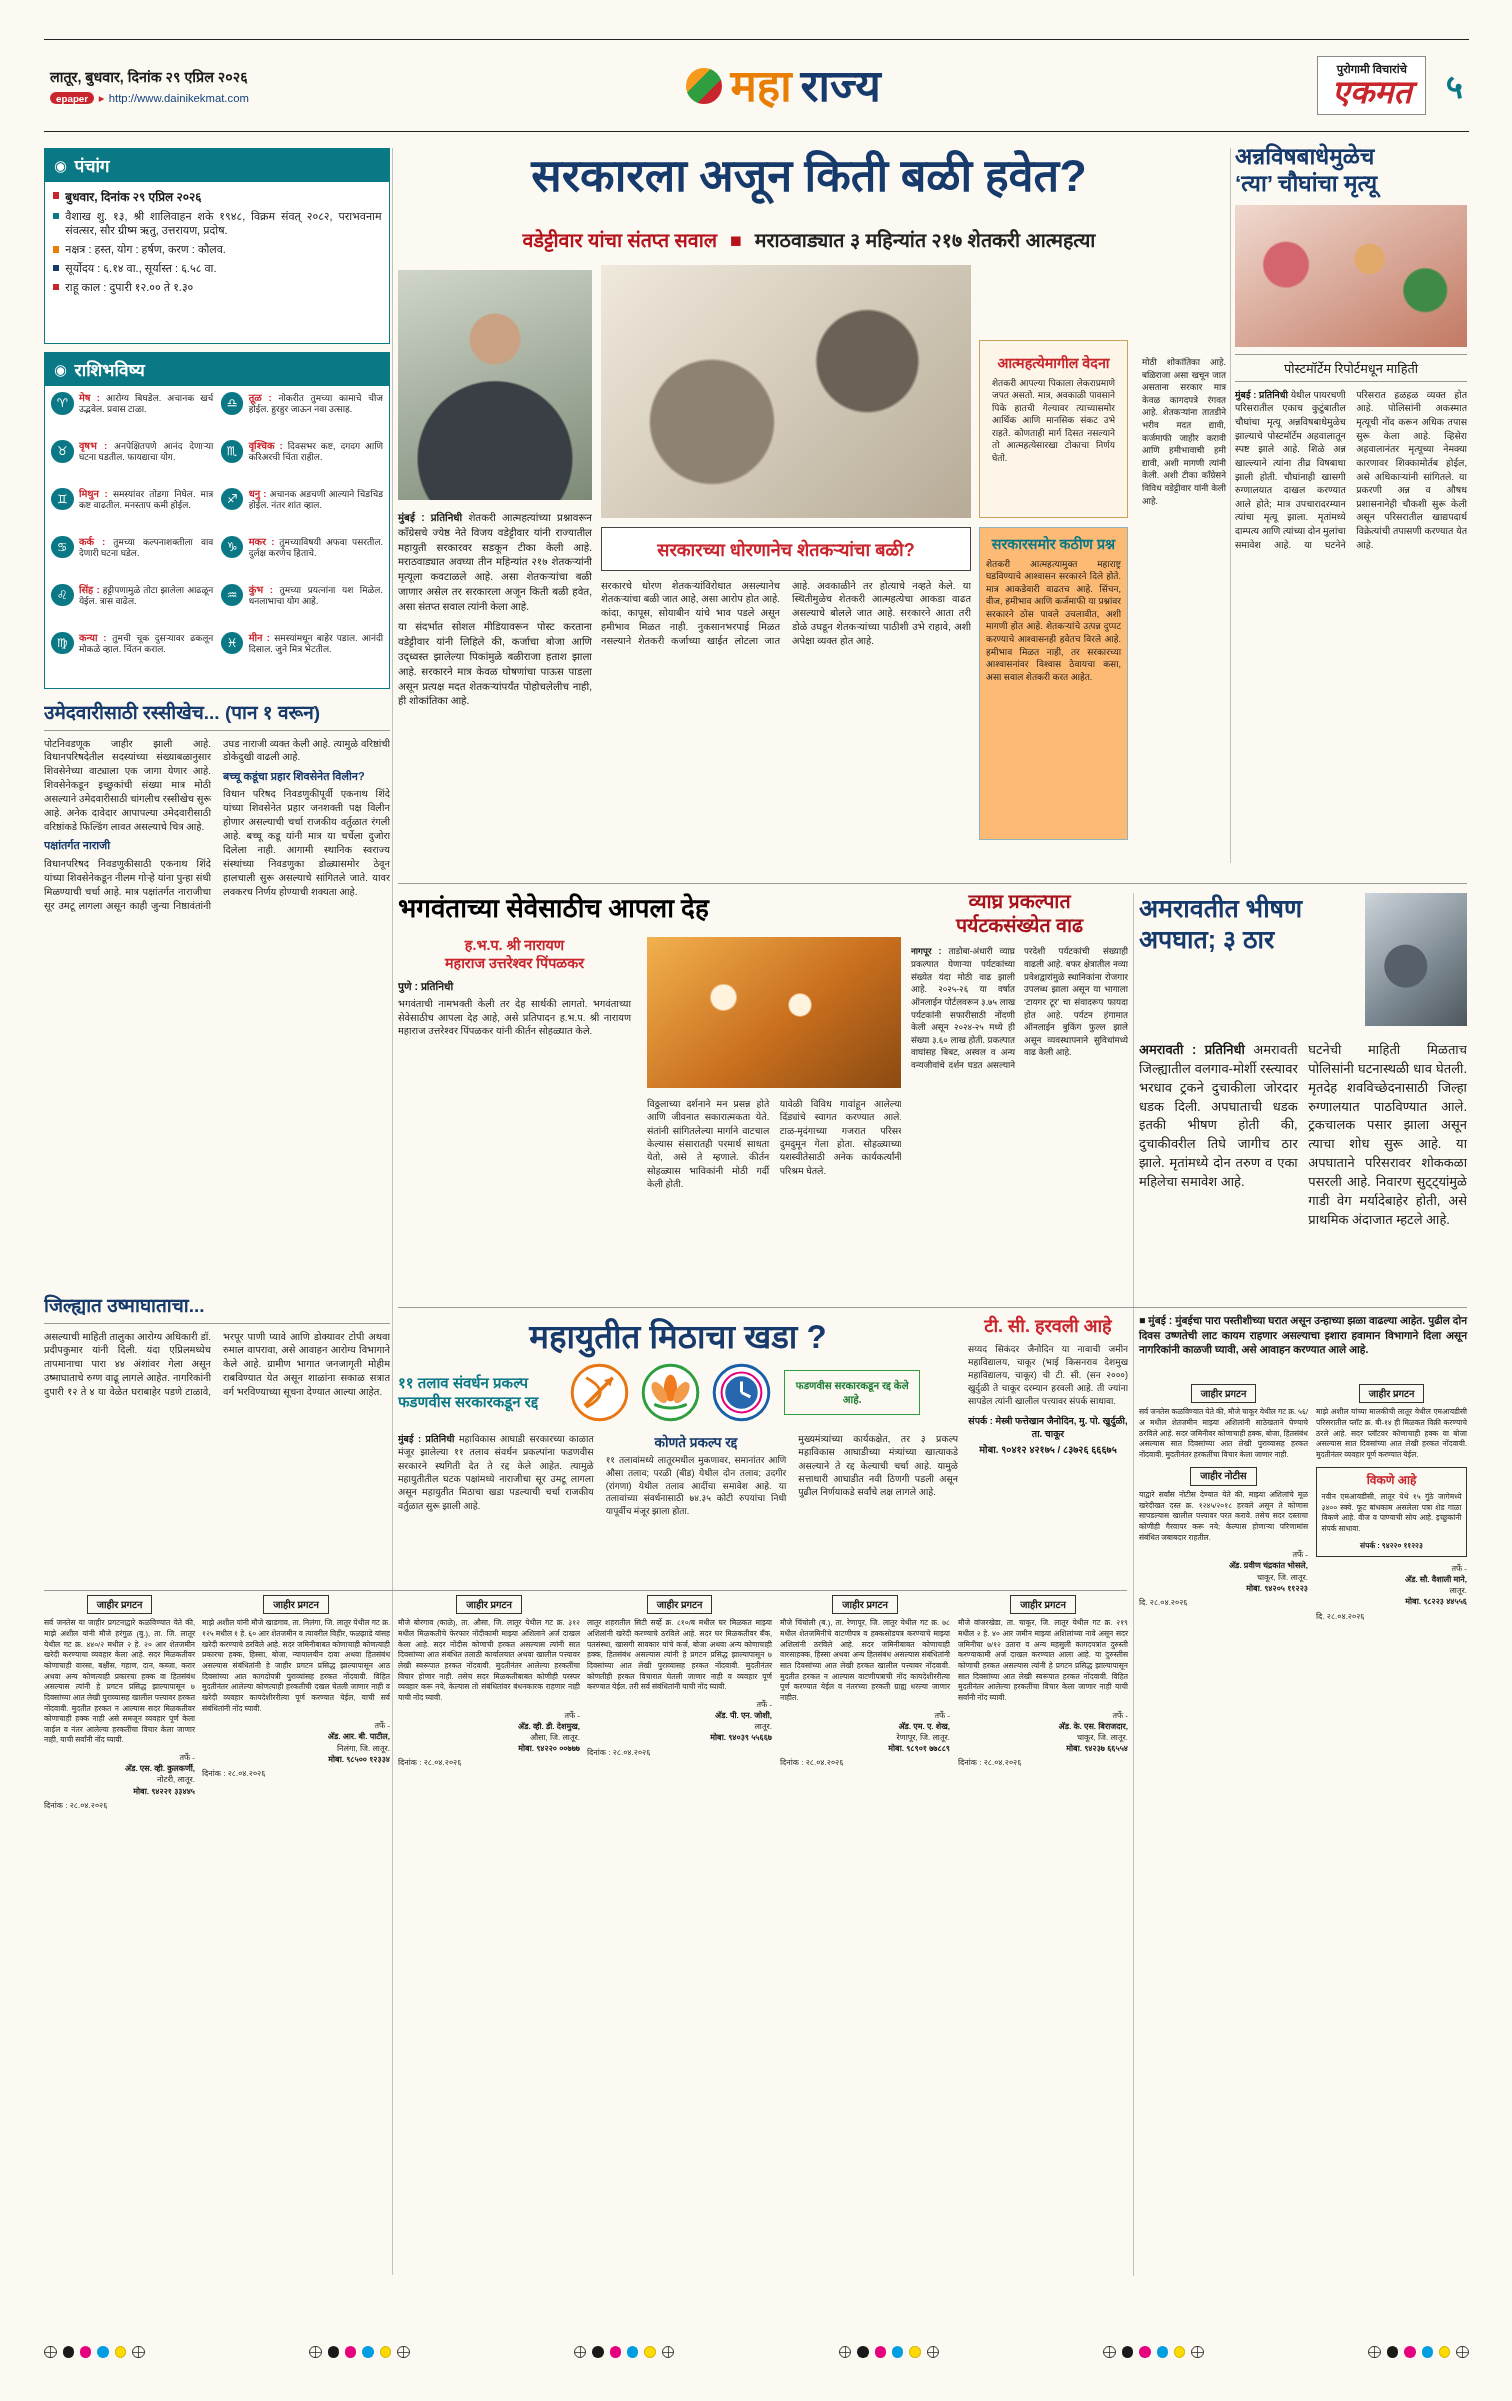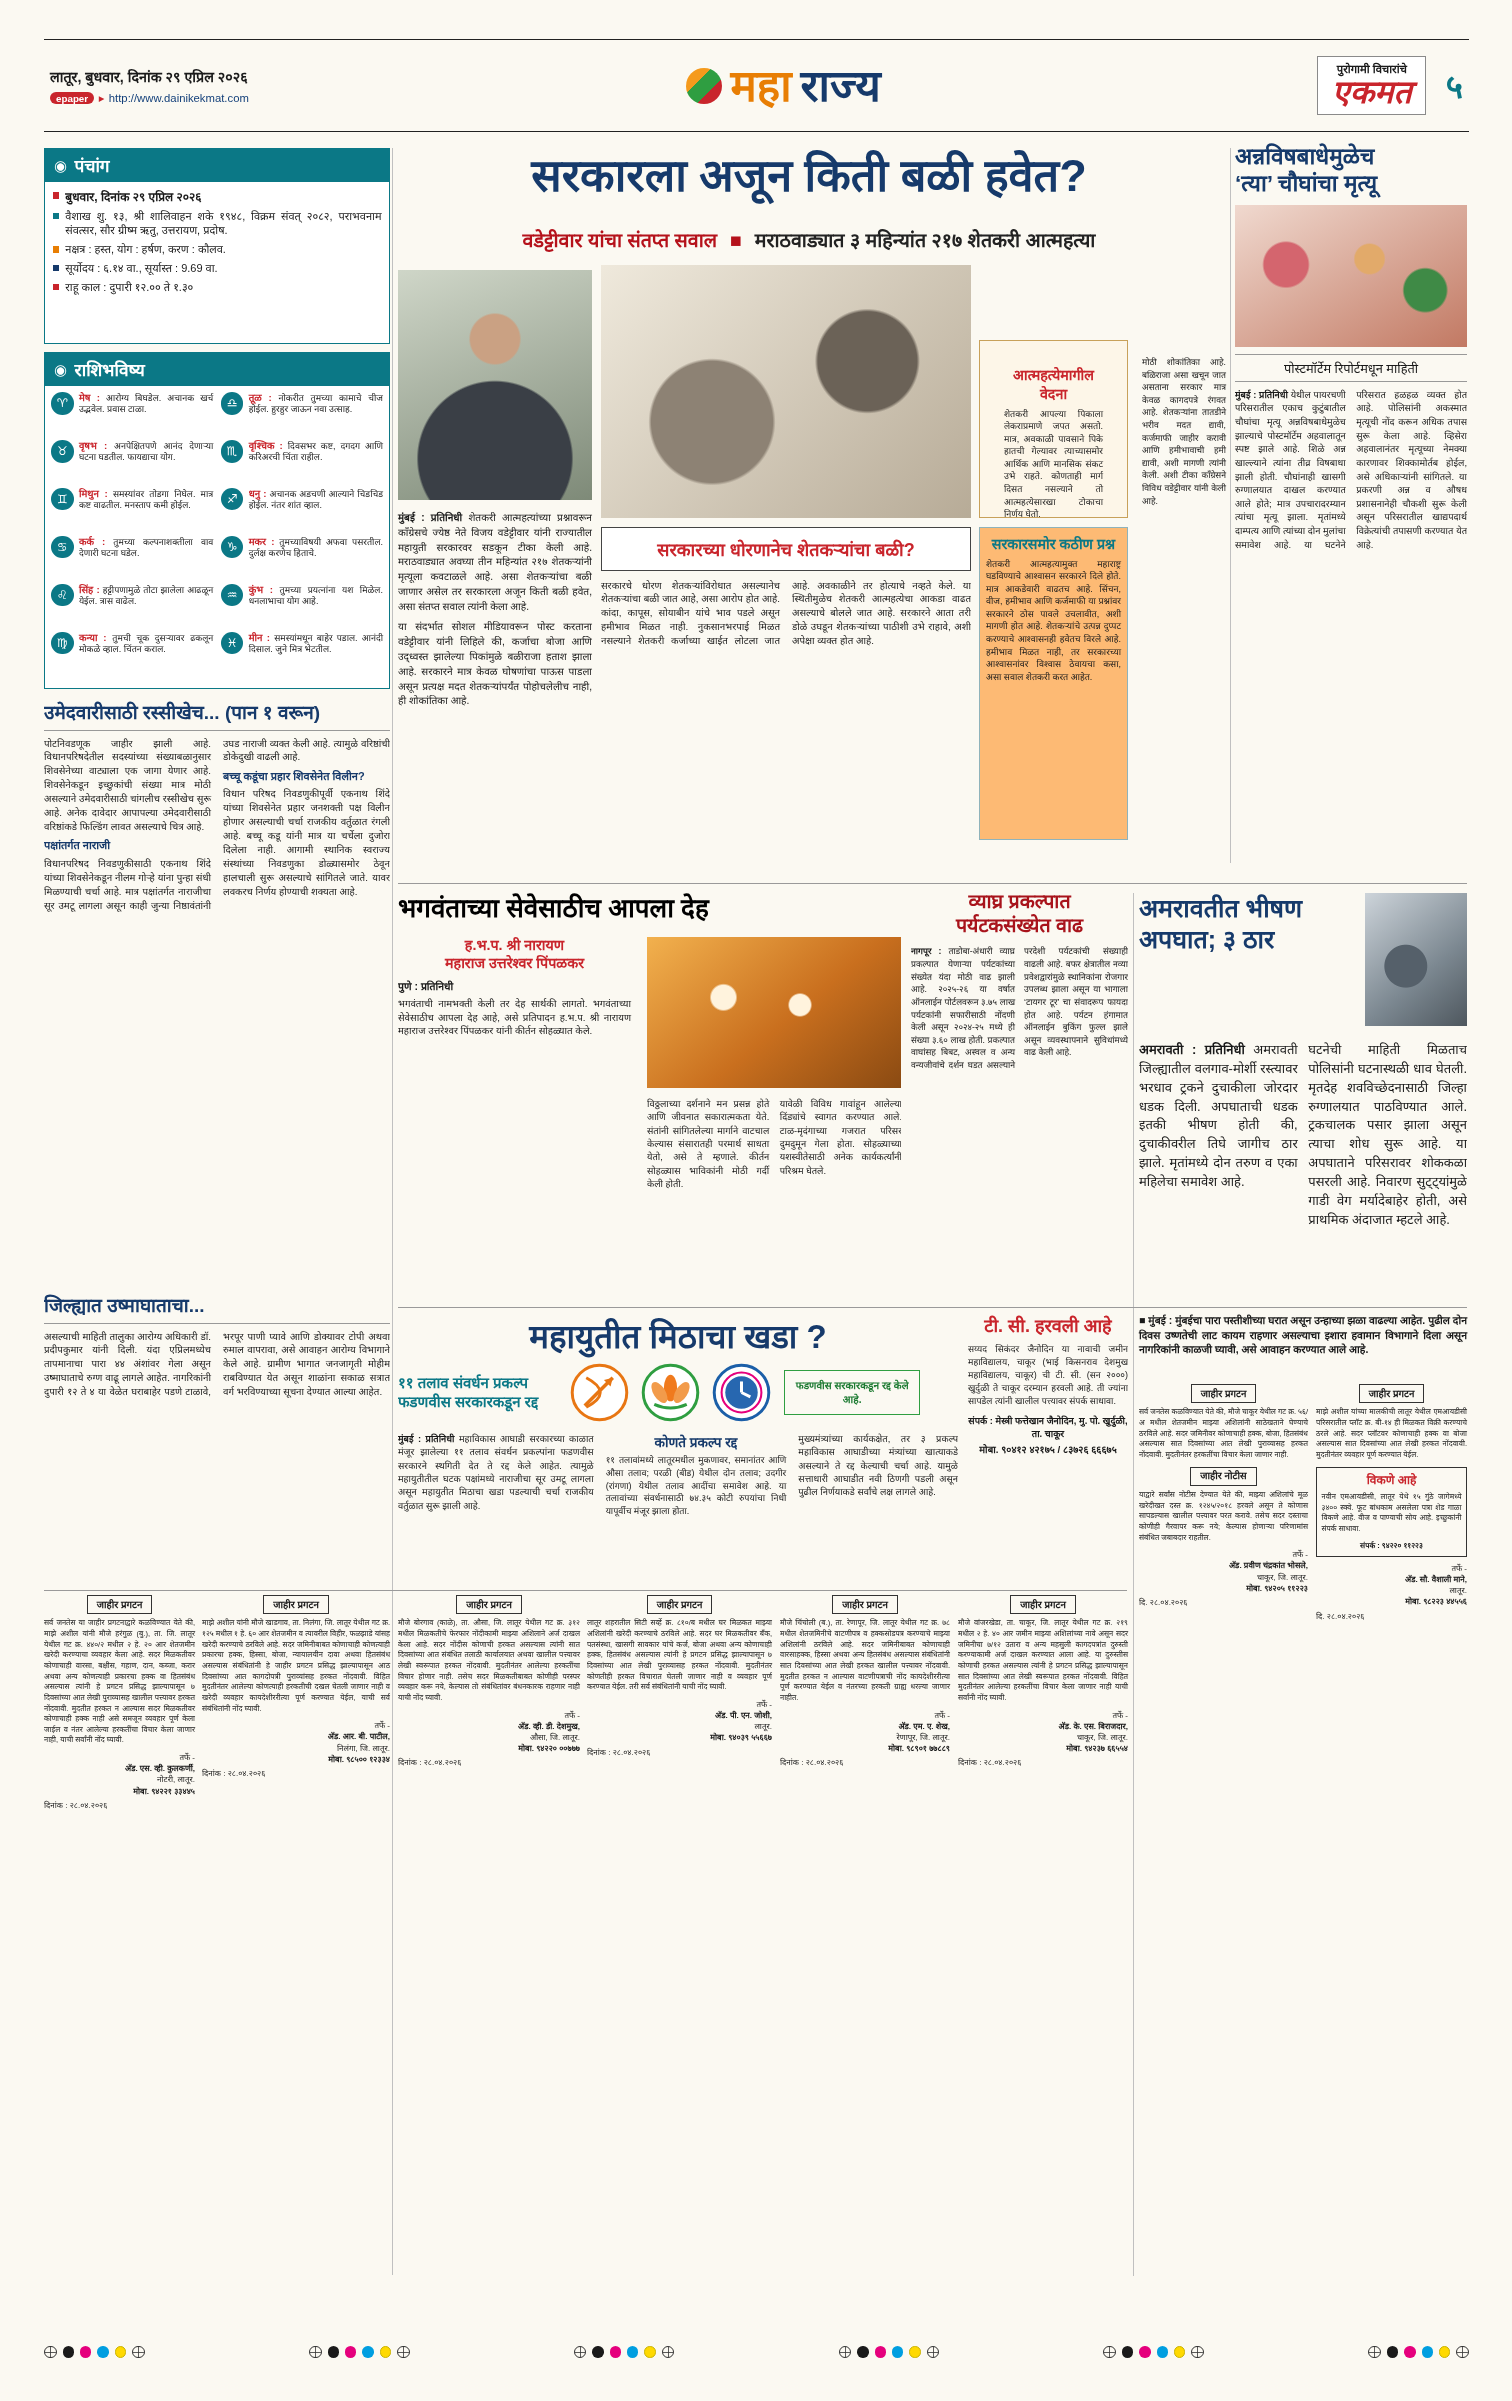--- a/index.html
+++ b/index.html
@@ -62,21 +62,21 @@
   #illustration{position:absolute;left:601px;top:265px;width:370px;height:253px;
     background:radial-gradient(circle at 72% 38%,#6b6257 0 16%,transparent 17%),
                radial-gradient(circle at 30% 62%,#8d8274 0 20%,transparent 21%),
                linear-gradient(135deg,#efe9dc,#b7ab97)}
   #lead-left{position:absolute;left:398px;top:511px;width:194px;height:366px;font-size:10.2px;line-height:1.45}
   #lead-left p{margin-bottom:6px}
   #lead-leg{position:absolute;left:1142px;top:356px;width:84px;height:500px;font-size:8.7px;line-height:1.45}
   #dharan{position:absolute;left:601px;top:527px;width:370px;height:348px}
   .dharan-head{border:1.5px solid #444;background:#fff;color:#c9252c;font-weight:bold;font-size:18px;text-align:center;padding:9px 6px}
   .dharan-body{column-count:2;column-gap:12px;font-size:9.8px;line-height:1.42;margin-top:7.5px}
-  #vedana{position:absolute;left:979px;top:340px;width:149px;height:178px;border:0.8px solid #c8a15a;background:#fdf6e8;padding:24px}
+  #vedana{position:absolute;left:979px;top:340px;width:149px;height:178px;border:0.8px solid #c8a15a;background:#fdf6e8;padding:12px}
   #kathin{position:absolute;left:979px;top:527px;width:149px;height:313px;border:0.8px solid #8fb3bb;background:#fdba74;padding:6px}
   .side-title{font-weight:bold;font-size:14.3px;text-align:center;margin-bottom:4.5px}
   #vedana .side-title{color:#c9252c}
   #kathin .side-title{color:#0b7886}
   .side-body{font-size:9px;line-height:1.4;text-align:justify}
   
   #annavish{position:absolute;left:1235px;top:143px;width:232px;height:718px}
   .a-h1,.a-h2{font-size:22.6px;font-weight:bold;color:#163a6b;text-align:left;line-height:1.2}
   .a-photo{width:232px;height:142px;margin:7.5px 0;
     background:radial-gradient(circle at 22% 42%,#d4656e 0 11%,transparent 12%),
@@ -194,21 +194,21 @@
     <div class="p-line">
         <span class="sq s2"></span>
         <span>वैशाख शु. १३, श्री शालिवाहन शके १९४८, विक्रम संवत् २०८२, पराभवनाम संवत्सर, सौर ग्रीष्म ऋतु, उत्तरायण, प्रदोष.</span>
       </div>
     <div class="p-line">
         <span class="sq s3"></span>
         <span>नक्षत्र : हस्त, योग : हर्षण, करण : कौलव.</span>
       </div>
     <div class="p-line">
         <span class="sq s4"></span>
-        <span>सूर्योदय : ६.१४ वा., सूर्यास्त : 9.69 वा.</span>
+        <span>सूर्योदय : ६.१४ वा., सूर्यास्त : ६.५८ वा.</span>
       </div>
     <div class="p-line">
         <span class="sq s1"></span>
         <span>राहू काल : दुपारी १२.०० ते १.३०</span>
       </div>
   </section>
 
   <section id="rashi">
     <div class="box-head">
       <span class="bh-ic">◉</span>

